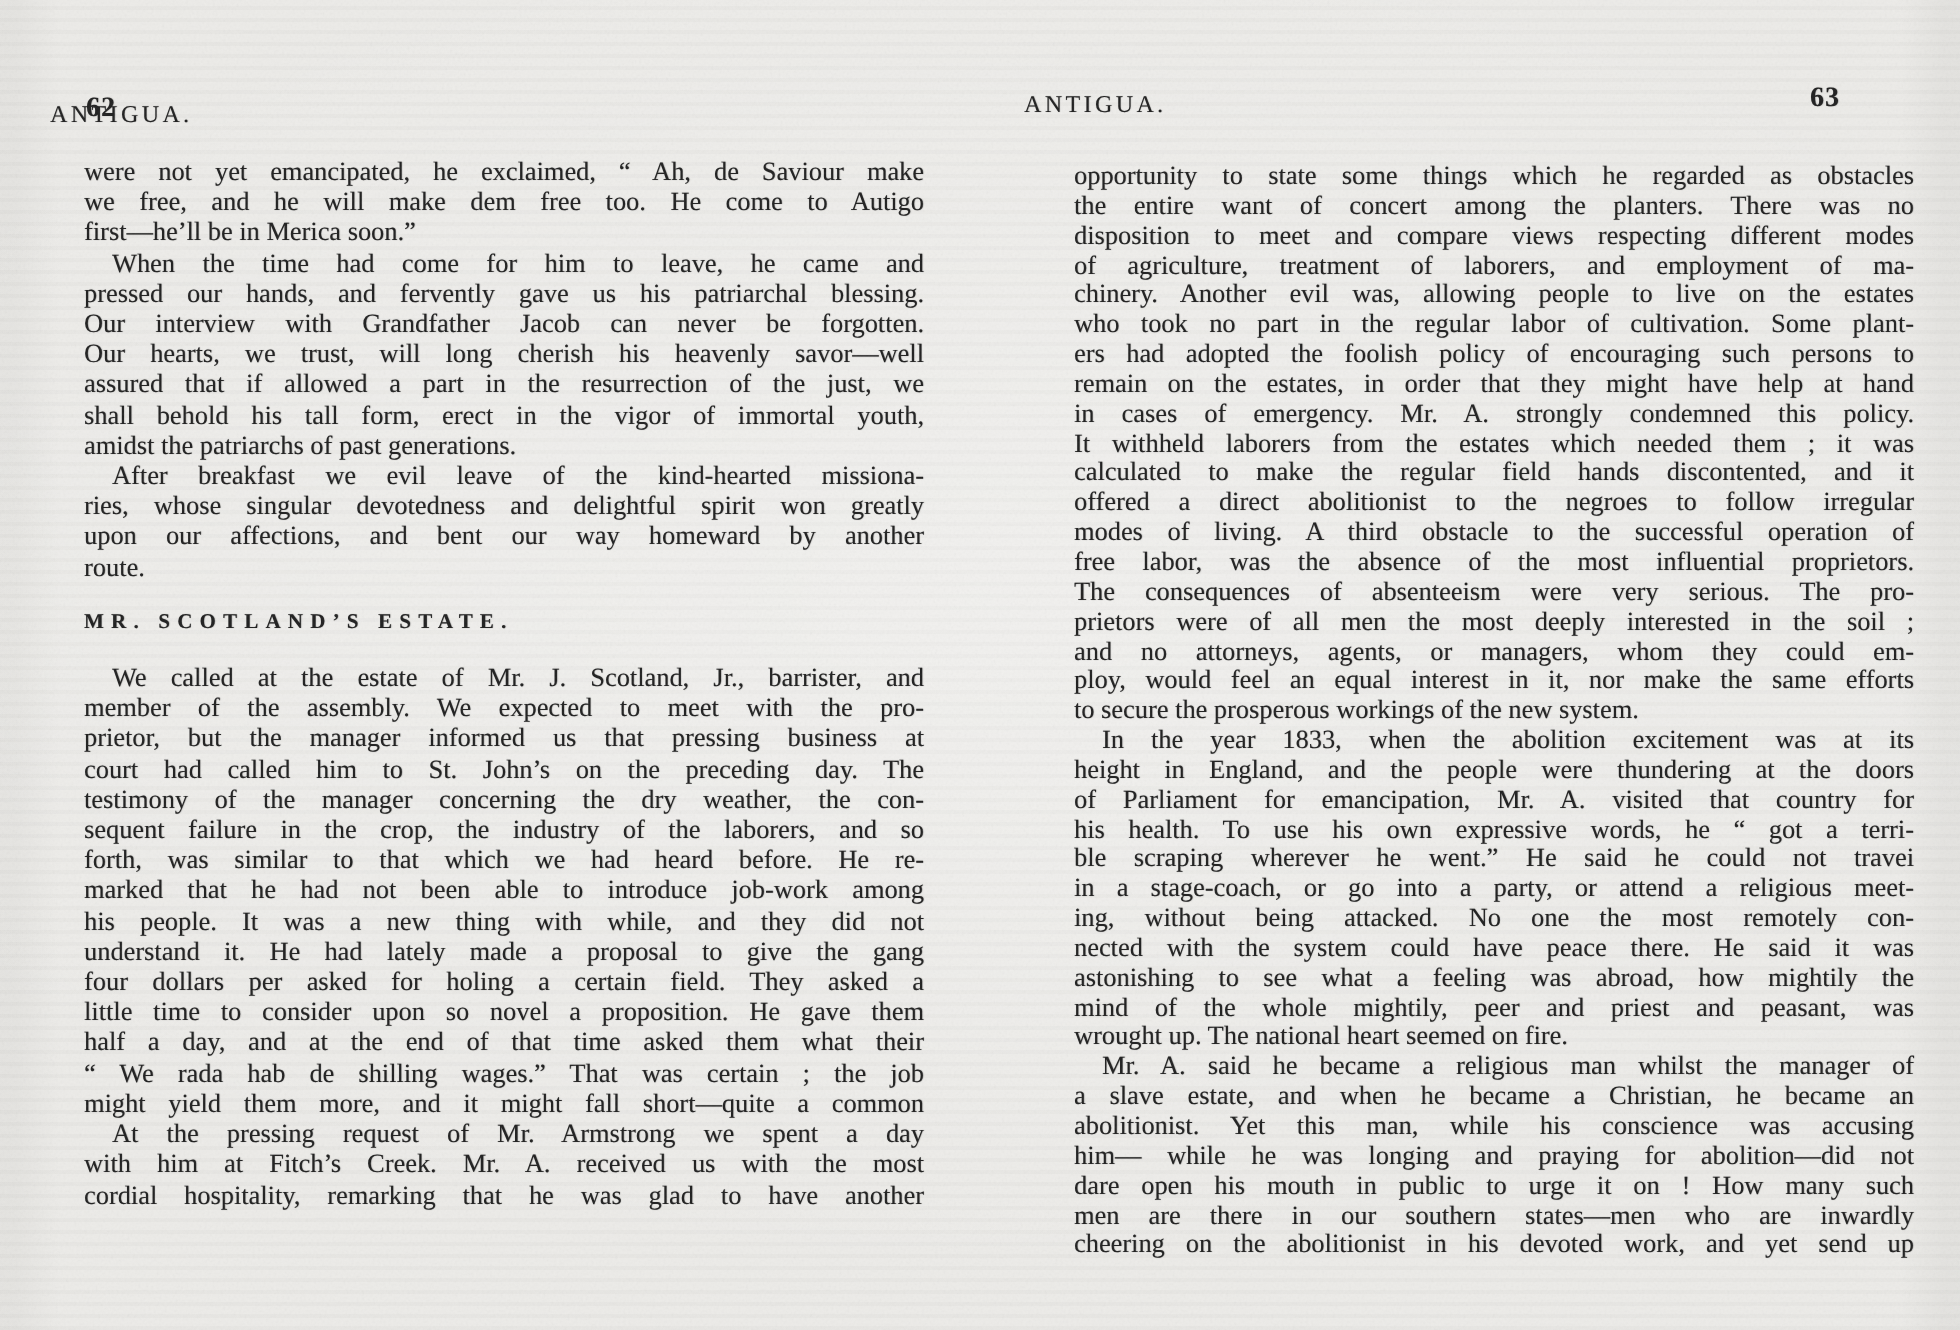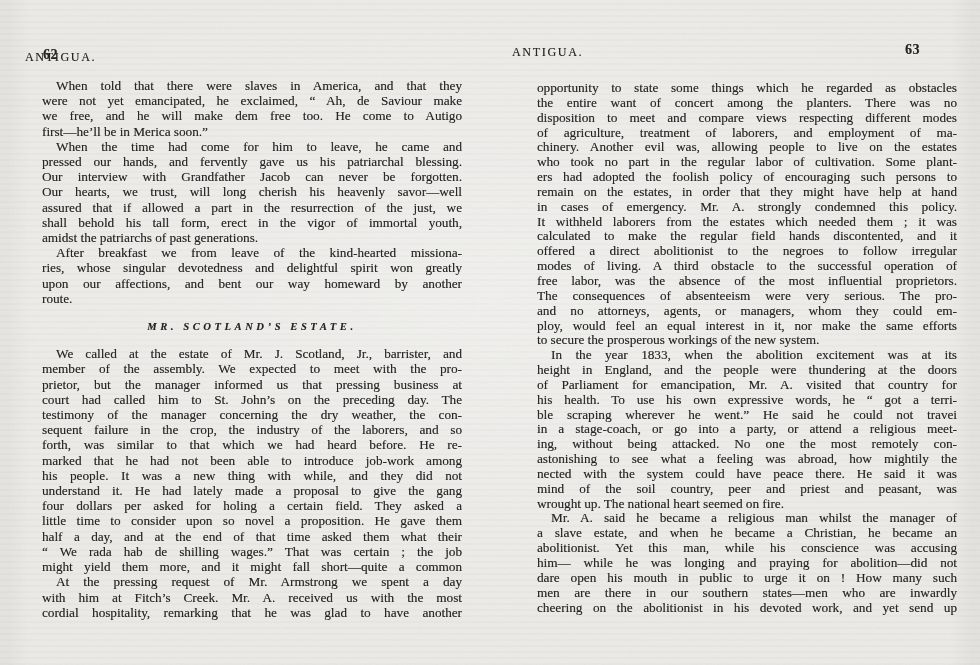--- a/index.html
+++ b/index.html
@@ -32,52 +32,51 @@
   .page.left  .pagenum { left:1px; }
   .page.right .pagenum { right:37px; }
   .pagebody { font-size:13.2px; }
   .page.left  .pagebody { margin-top:13px; line-height:15.2px; }
   .page.right .pagebody { margin-top:21px; line-height:14.85px; }
   .para { margin:0; }
   .tline { display:block; text-align:justify; text-align-last:justify; }
   .tline.end { text-align-last:left; }
   .tline.ind { text-indent:14px; }
   .sechead {
-    text-align:center; font-size:10.5px; font-weight:bold;
-    letter-spacing:3.6px; margin:13px 0 12px 0;font-style:italic;
+    font-size:10.5px; font-weight:bold;
+    letter-spacing:3.6px; margin:13px 0 12px 0;
   }
 </style>
 </head>
 <body>
 
 <div class="scan" style="background-color: rgb(236, 235, 232); color: rgb(31, 31, 31);">
 
   <section class="page left">
     <header class="pagehead">
       <span class="pagenum">62</span>
       <span class="runhead">ANTIGUA.</span>
     </header>
     <div class="pagebody">
         <p class="para">
-          <span class="tline ind">When told that there were slaves in America, and that they</span>
           <span class="tline">were not yet emancipated, he exclaimed, “ Ah, de Saviour make</span>
           <span class="tline">we free, and he will make dem free too. He come to Autigo</span>
           <span class="tline end">first—he’ll be in Merica soon.”</span>
         </p>
         <p class="para">
           <span class="tline ind">When the time had come for him to leave, he came and</span>
           <span class="tline">pressed our hands, and fervently gave us his patriarchal blessing.</span>
           <span class="tline">Our interview with Grandfather Jacob can never be forgotten.</span>
           <span class="tline">Our hearts, we trust, will long cherish his heavenly savor—well</span>
           <span class="tline">assured that if allowed a part in the resurrection of the just, we</span>
           <span class="tline">shall behold his tall form, erect in the vigor of immortal youth,</span>
           <span class="tline end">amidst the patriarchs of past generations.</span>
         </p>
         <p class="para">
-          <span class="tline ind">After breakfast we from leave of the kind-hearted missiona-</span>
+          <span class="tline ind">After breakfast we evil leave of the kind-hearted missiona-</span>
           <span class="tline">ries, whose singular devotedness and delightful spirit won greatly</span>
           <span class="tline">upon our affections, and bent our way homeward by another</span>
           <span class="tline end">route.</span>
         </p>
         <div class="sechead">MR. SCOTLAND’S ESTATE.</div>
         <p class="para">
           <span class="tline ind">We called at the estate of Mr. J. Scotland, Jr., barrister, and</span>
           <span class="tline">member of the assembly. We expected to meet with the pro-</span>
           <span class="tline">prietor, but the manager informed us that pressing business at</span>
           <span class="tline">court had called him to St. John’s on the preceding day. The</span>
@@ -116,35 +115,36 @@
           <span class="tline">who took no part in the regular labor of cultivation. Some plant-</span>
           <span class="tline">ers had adopted the foolish policy of encouraging such persons to</span>
           <span class="tline">remain on the estates, in order that they might have help at hand</span>
           <span class="tline">in cases of emergency. Mr. A. strongly condemned this policy.</span>
           <span class="tline">It withheld laborers from the estates which needed them ; it was</span>
           <span class="tline">calculated to make the regular field hands discontented, and it</span>
           <span class="tline">offered a direct abolitionist to the negroes to follow irregular</span>
           <span class="tline">modes of living. A third obstacle to the successful operation of</span>
           <span class="tline">free labor, was the absence of the most influential proprietors.</span>
           <span class="tline">The consequences of absenteeism were very serious. The pro-</span>
+          <span class="tline">prietors were of all men the most deeply interested in the soil ;</span>
           <span class="tline">and no attorneys, agents, or managers, whom they could em-</span>
           <span class="tline">ploy, would feel an equal interest in it, nor make the same efforts</span>
           <span class="tline end">to secure the prosperous workings of the new system.</span>
         </p>
         <p class="para">
           <span class="tline ind">In the year 1833, when the abolition excitement was at its</span>
           <span class="tline">height in England, and the people were thundering at the doors</span>
           <span class="tline">of Parliament for emancipation, Mr. A. visited that country for</span>
           <span class="tline">his health. To use his own expressive words, he “ got a terri-</span>
           <span class="tline">ble scraping wherever he went.” He said he could not travei</span>
           <span class="tline">in a stage-coach, or go into a party, or attend a religious meet-</span>
           <span class="tline">ing, without being attacked. No one the most remotely con-</span>
+          <span class="tline">nected with the system could have peace there. He said it was</span>
           <span class="tline">astonishing to see what a feeling was abroad, how mightily the</span>
-          <span class="tline">nected with the system could have peace there. He said it was</span>
-          <span class="tline">mind of the soil country, peer and priest and peasant, was</span>
+          <span class="tline">mind of the whole mightily, peer and priest and peasant, was</span>
           <span class="tline end">wrought up. The national heart seemed on fire.</span>
         </p>
         <p class="para">
           <span class="tline ind">Mr. A. said he became a religious man whilst the manager of</span>
           <span class="tline">a slave estate, and when he became a Christian, he became an</span>
           <span class="tline">abolitionist. Yet this man, while his conscience was accusing</span>
           <span class="tline">him— while he was longing and praying for abolition—did not</span>
           <span class="tline">dare open his mouth in public to urge it on ! How many such</span>
           <span class="tline">men are there in our southern states—men who are inwardly</span>
           <span class="tline">cheering on the abolitionist in his devoted work, and yet send up</span>

